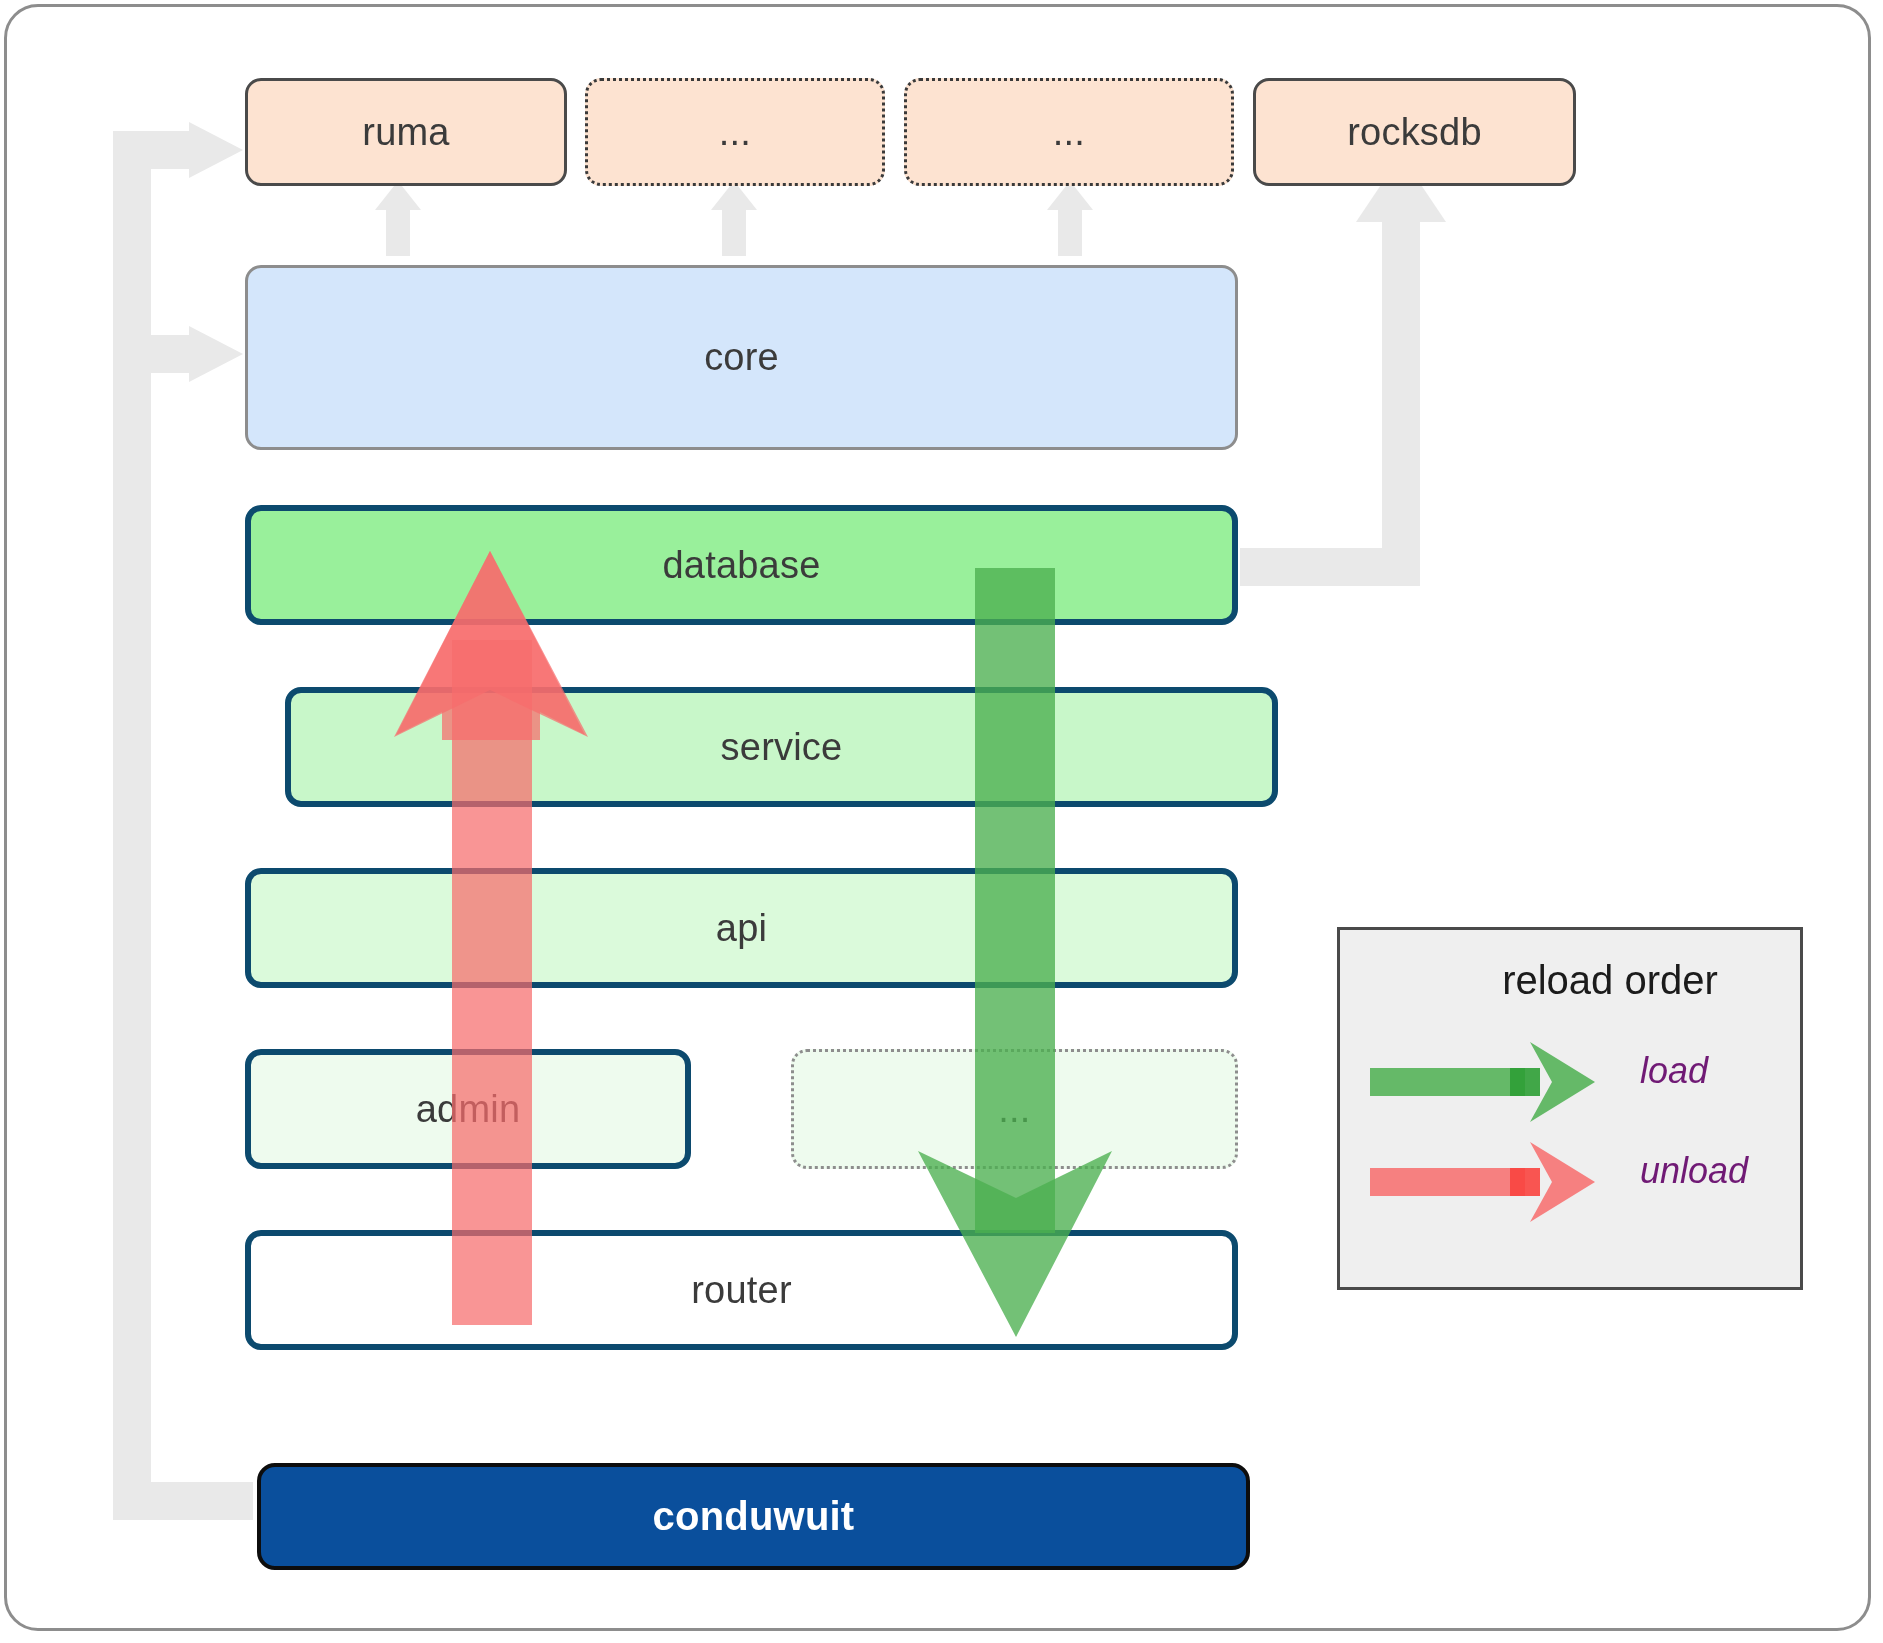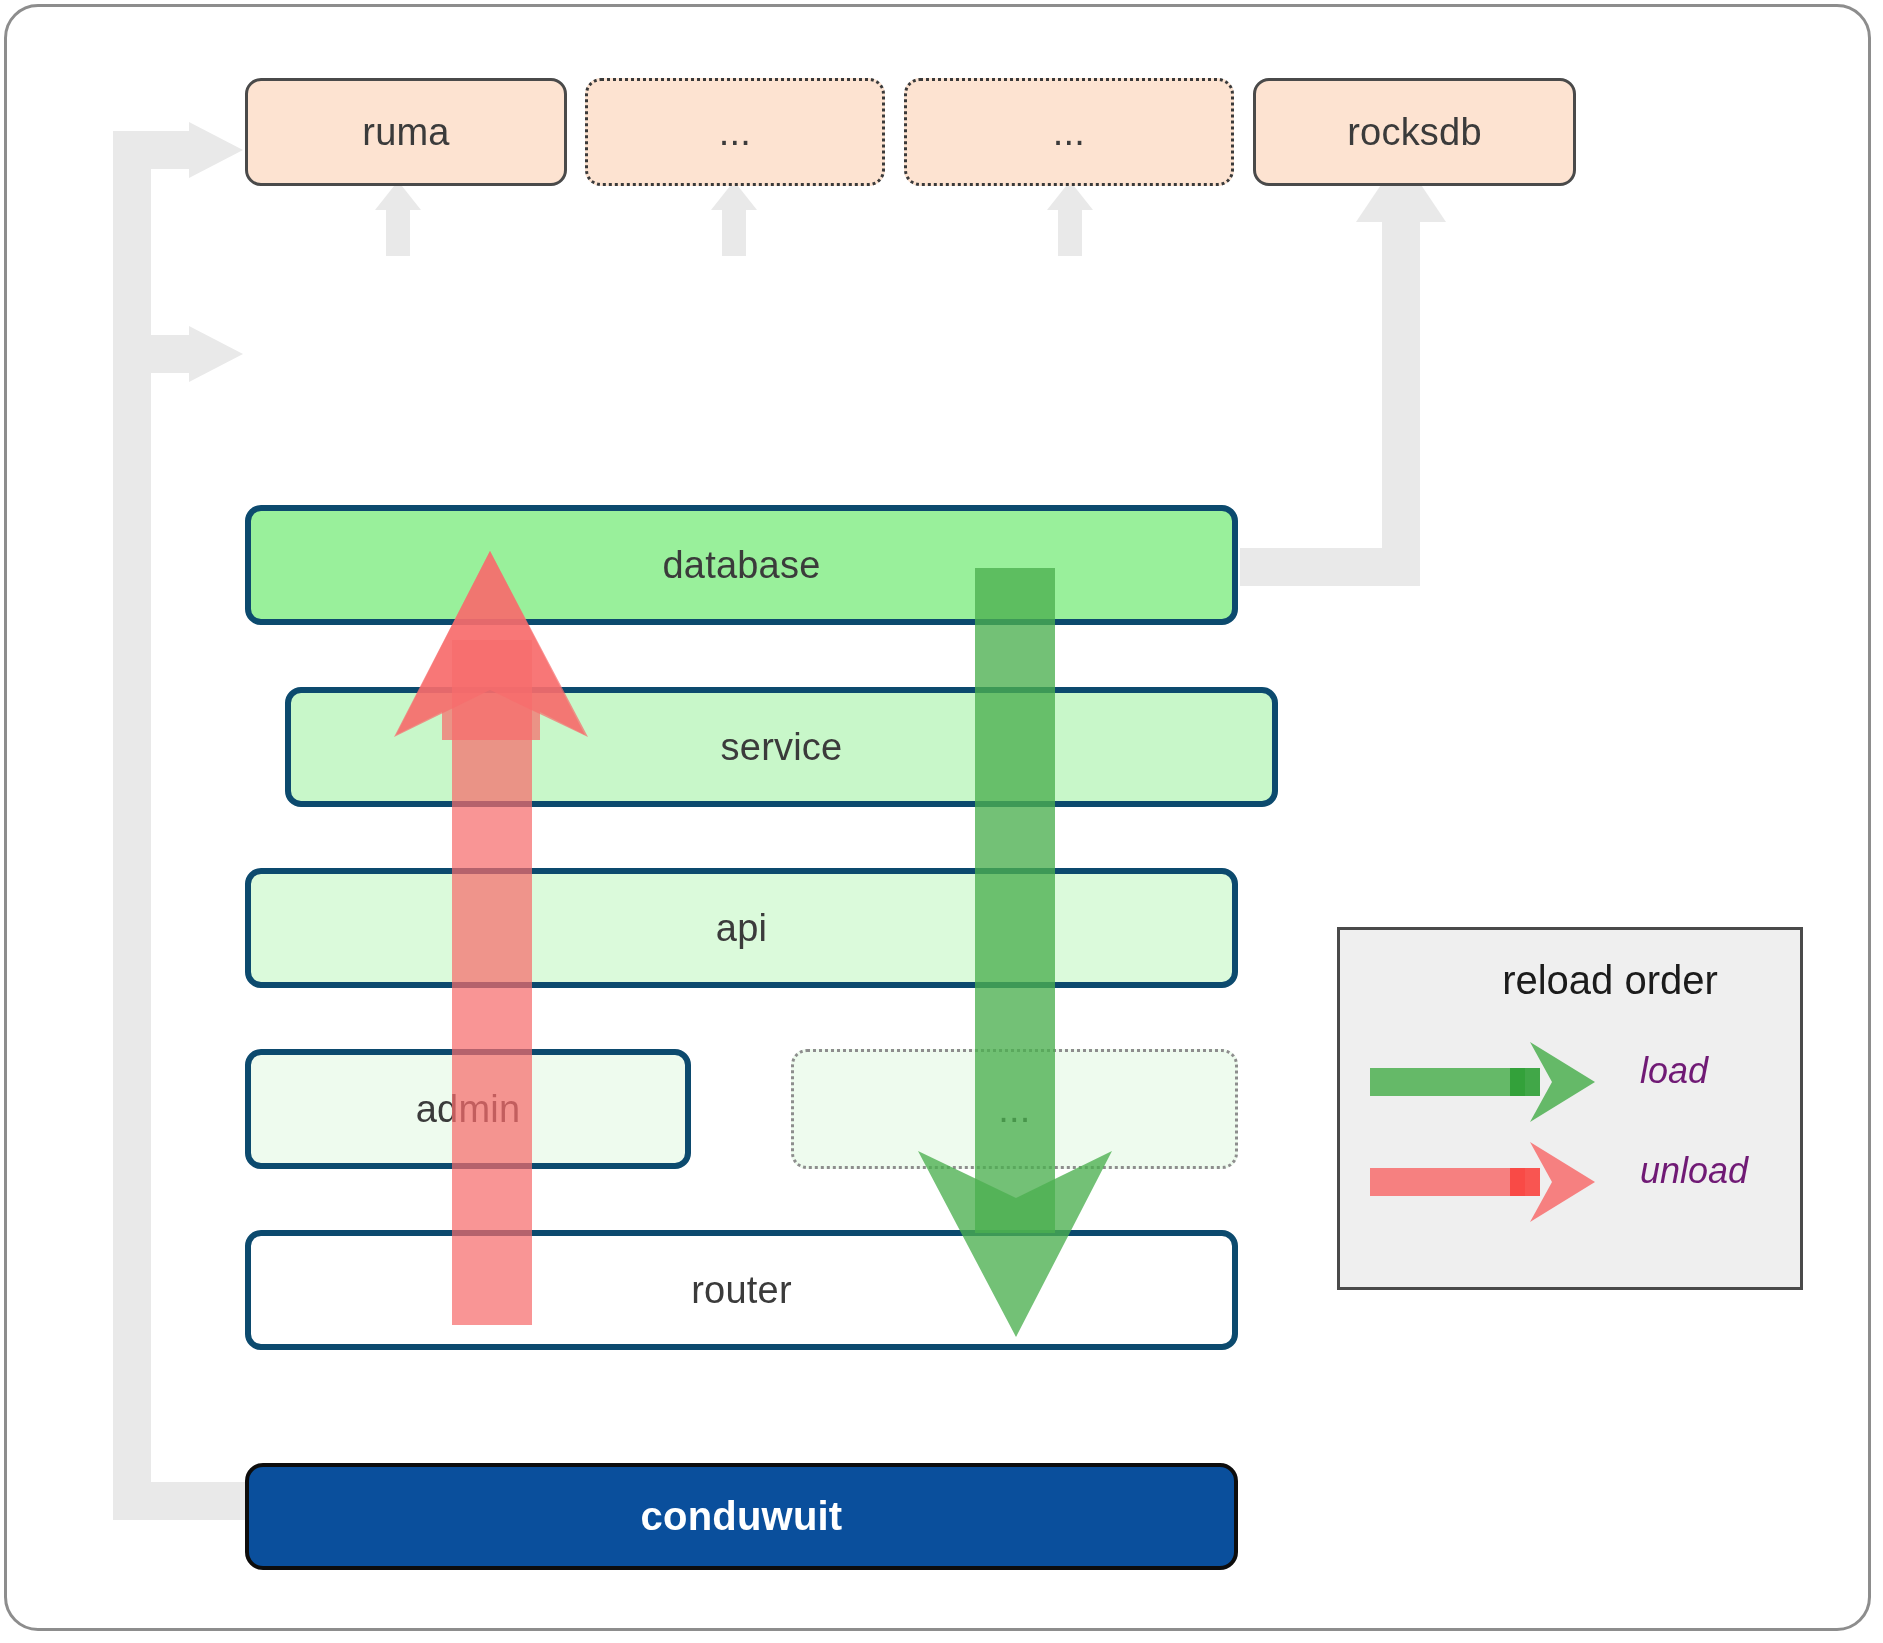--- a/index.html
+++ b/index.html
@@ -156,20 +156,23 @@
   </div>
 
   <div class="node dep dotted" style="left:904px; top:78px; width:330px;">
     <span class="lbl">...</span>
   </div>
 
   <div class="node dep" style="left:1253px; top:78px; width:323px;">
     <span class="lbl">rocksdb</span>
   </div>
 
+  <div class="node core-box" style="left:245px; top:265px; width:993px; height:185px;">
+    <span class="lbl">core</span>
+  </div>
 
   <div class="node layer" style="left:245px; top:505px; width:993px; height:120px; background:#99f09b;">
     <span class="lbl">database</span>
   </div>
 
   <div class="node layer" style="left:245px; top:687px; width:993px; height:120px; background:#c8f7c9;margin-left:40px;">
     <span class="lbl">service</span>
   </div>
 
   <div class="node layer" style="left:245px; top:868px; width:993px; height:120px; background:#dbfadb;">
@@ -199,21 +202,21 @@
     </g>
 
     <polygon points="490,551 588,737 490,690 394,737" fill="#f76c6c" fill-opacity="0.72"></polygon>
 
     <g>
       <rect x="975" y="568" width="80" height="665" fill="#4caf50" fill-opacity="0.78"></rect>
       <polygon points="1016,1337 918,1151 1016,1198 1112,1151" fill="#4caf50" fill-opacity="0.78"></polygon>
     </g>
   </svg>
 
-  <div class="node binary" style="left:245px; top:1463px; width:993px; height:107px;">
+  <div class="node binary" style="left:257px; top:1463px; width:993px; height:107px;">
     <span class="lbl">conduwuit</span>
   </div>
 
   <div class="legend">
     <div class="legend-title">reload order</div>
 
     <svg class="legend-arrow" style="left:30px; top:112px;" width="230" height="80" viewBox="0 0 230 80" xmlns="http://www.w3.org/2000/svg">
       <rect x="0" y="26" width="155" height="28" fill="#4caf50" fill-opacity="0.85"></rect>
       <polygon points="225,40 160,0 182,40 160,80" fill="#4caf50" fill-opacity="0.85"></polygon>
       <rect x="140" y="26" width="30" height="28" fill="#2e9e35" fill-opacity="0.9"></rect>

